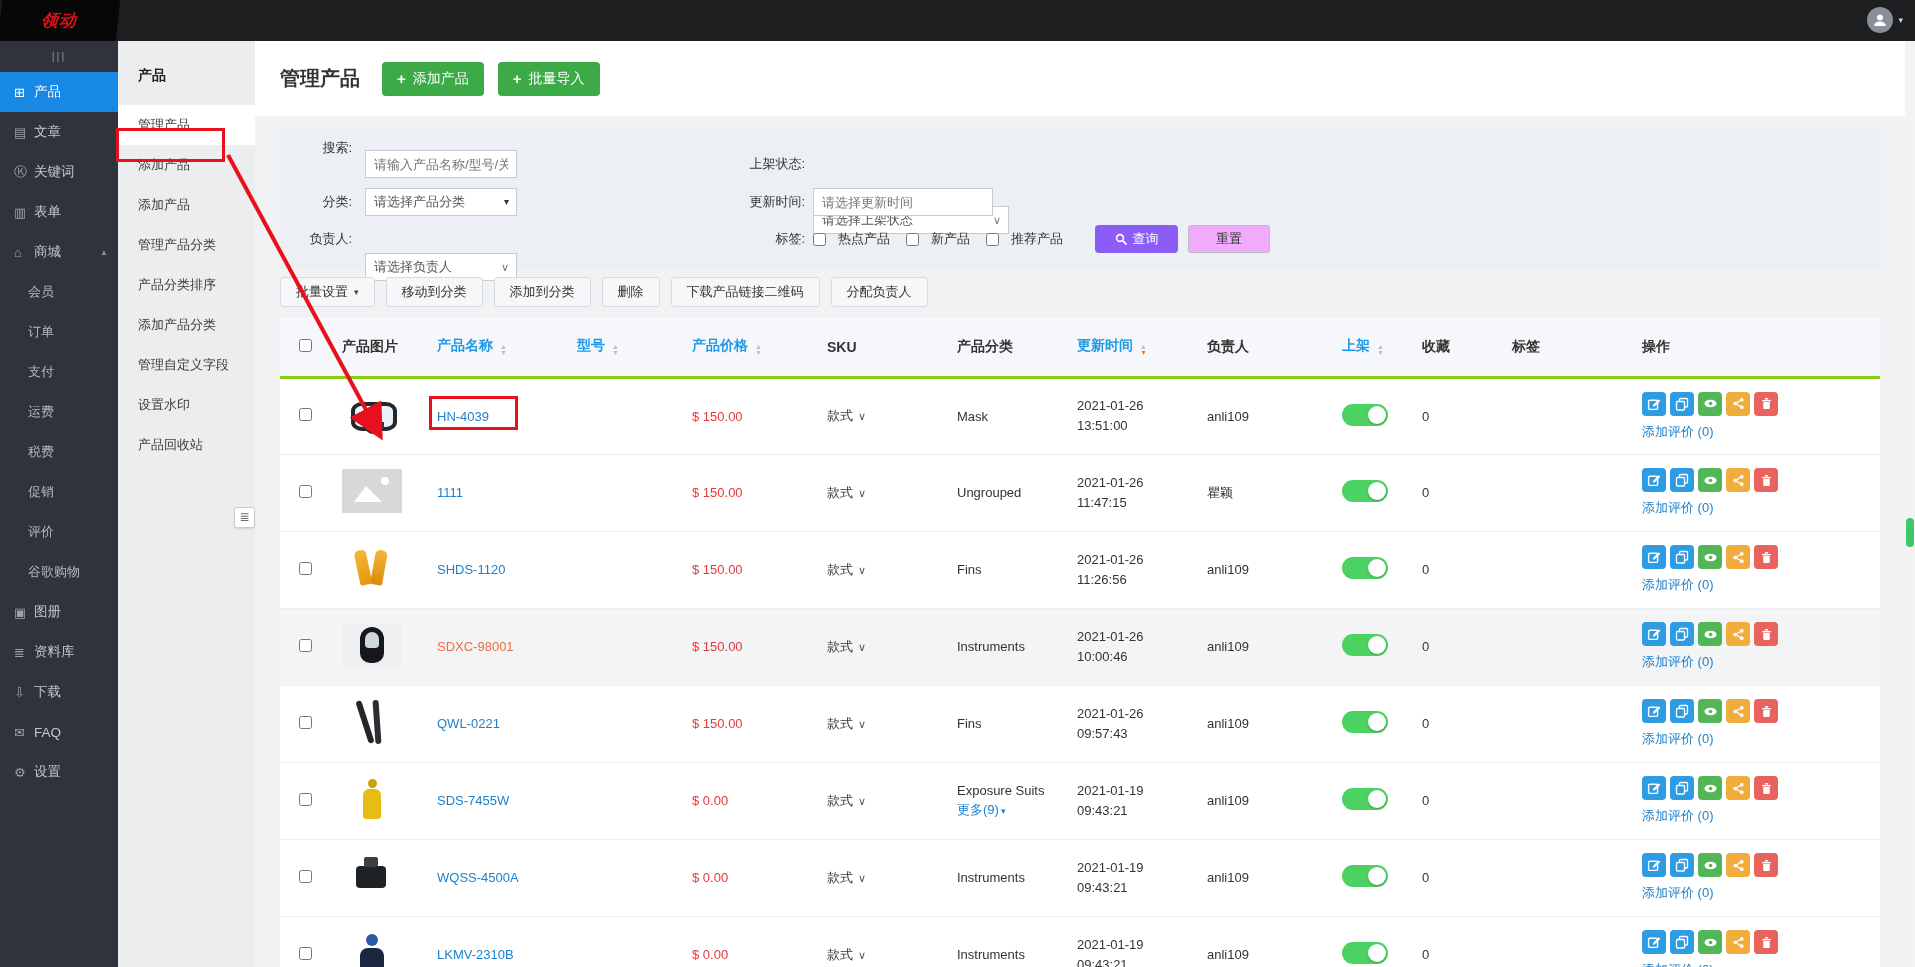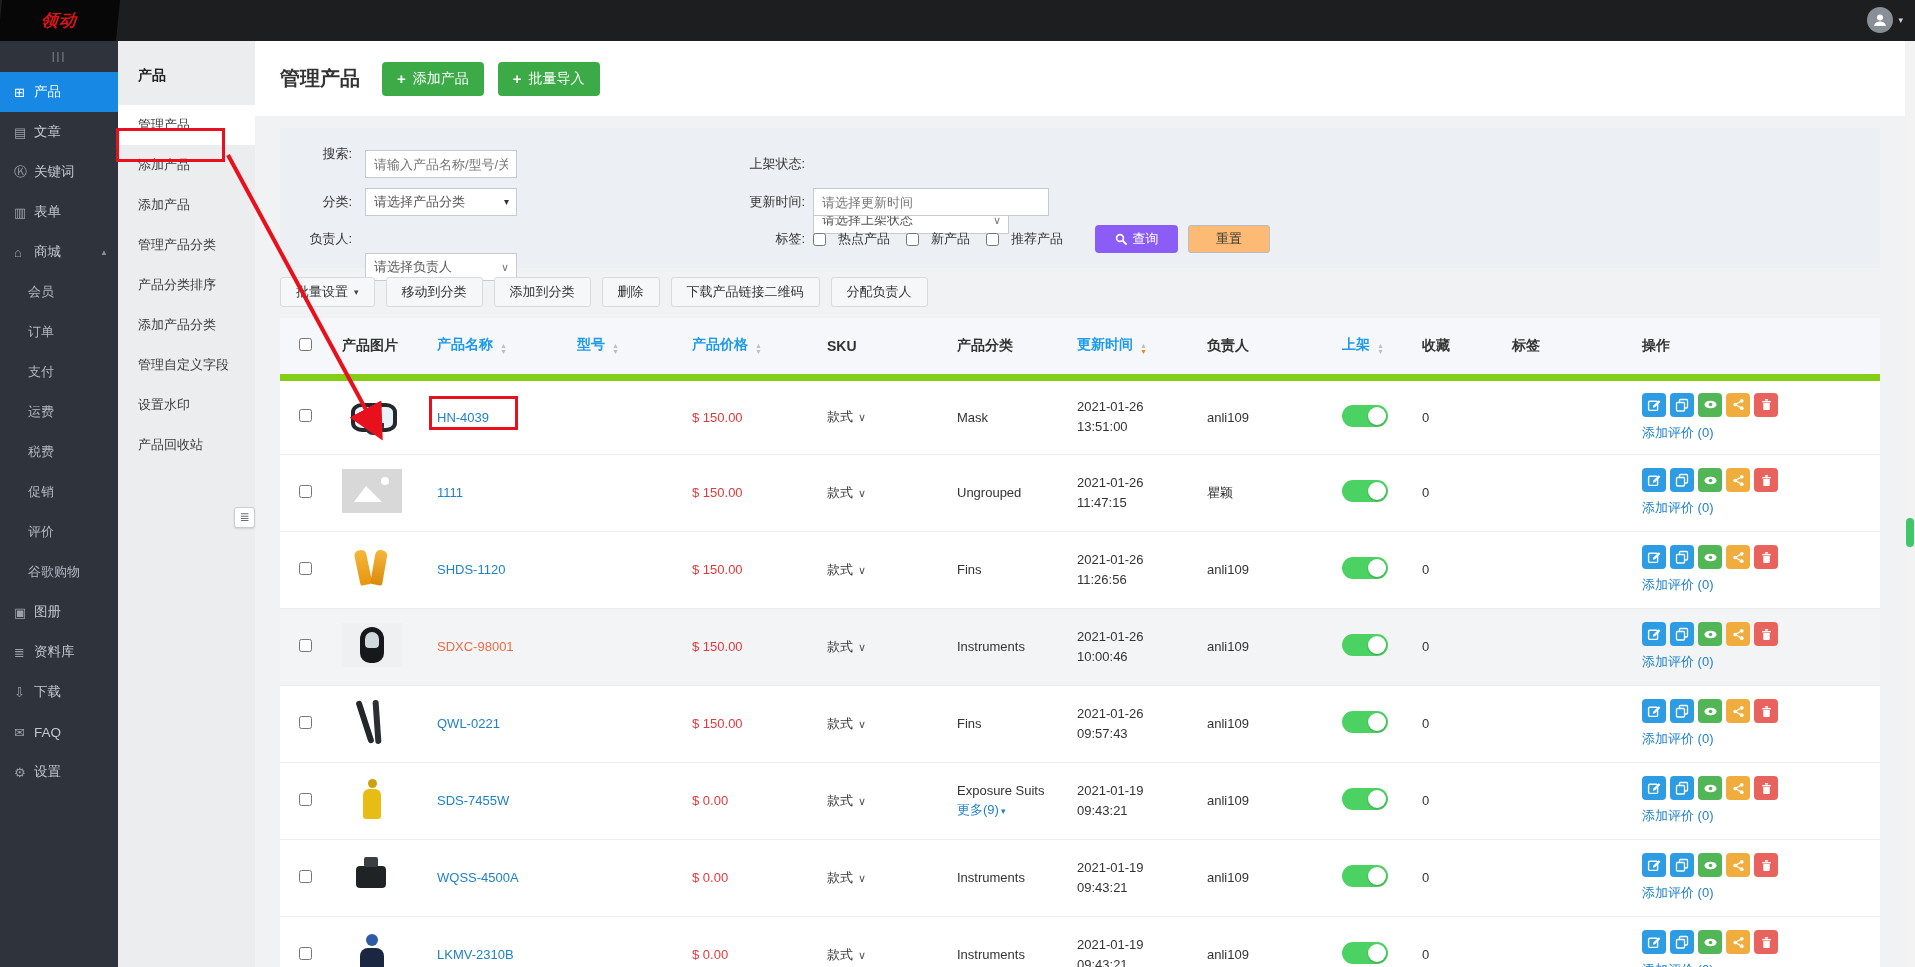--- a/index.html
+++ b/index.html
@@ -41,31 +41,31 @@
   .filter-panel { position:absolute; left:280px; top:128px; width:1600px; height:140px; background:#eceff4; }
   .f-label { position:absolute; width:72px; text-align:right; line-height:28px; font-size:13px; color:#333; }
   .f-field { position:absolute; height:28px; background:#fff; border:1px solid #c6cbd3; font-size:13px; color:#555; }
   .f-input { padding:0 8px; width:100%; height:100%; border:none; background:transparent; font-size:13px; color:#555; font-family:inherit; }
   .f-select { line-height:26px; padding:0 22px 0 8px; cursor:pointer; position:relative; }
   .f-select .chev { position:absolute; right:7px; top:0; color:#777; font-size:11px; }
   .f-select .chev.small { font-size:10px; color:#333; }
   .f-tags { position:absolute; display:flex; align-items:center; gap:16px; height:28px; font-size:13px; color:#333; }
   .f-tag { display:flex; align-items:center; gap:12px; cursor:pointer; }
   .btn-query { position:absolute; left:815px; top:97px; width:83px; height:28px; background:#8b5cf6; color:#fff; border:none; border-radius:4px; font-size:13px; display:flex; align-items:center; justify-content:center; gap:6px; cursor:pointer; font-family:inherit; }
-  .btn-reset { position:absolute; left:908px; top:97px; width:82px; height:28px; background:#fdba74; color:#333; border:1px solid #b9bcc1; border-radius:3px; font-size:13px; cursor:pointer; font-family:inherit; }
+  .btn-reset { position:absolute; left:908px; top:97px; width:82px; height:28px; background:#f0abfc; color:#333; border:1px solid #b9bcc1; border-radius:3px; font-size:13px; cursor:pointer; font-family:inherit; }
 
   
   .toolbar { position:absolute; left:280px; top:277px; height:30px; display:flex; gap:11px; }
   .tb-btn { height:30px; padding:0 15px; background:#f6f7f9; border:1px solid #d7dade; border-radius:3px; font-size:13px; color:#333; cursor:pointer; display:inline-flex; align-items:center; gap:6px; font-family:inherit; }
   .tb-caret { font-size:9px; color:#444; }
 
   
   .ptable-wrap { position:absolute; left:280px; top:318px; width:1600px; bottom:0; background:#fff; overflow:hidden; }
   table.ptable { width:1600px; border-collapse:collapse; table-layout:fixed; }
-  .ptable th { height:59px; background:#f5f7fa; border-bottom:7px solid #84cc16; font-size:14px; font-weight:bold; color:#333; text-align:left; padding-left:12px; }
+  .ptable th { height:59px; background:#f5f7fa; border-bottom:3px solid #84cc16; font-size:14px; font-weight:bold; color:#333; text-align:left; padding-left:12px; }
   .ptable th.blue { color:#1e9ae8; }
   .ptable th.c-cb, .ptable td.c-cb { text-align:center; padding-left:0; }
   .sort { display:inline-flex; flex-direction:column; margin-left:3px; vertical-align:1px; }
   .sort i { font-style:normal; font-size:7px; line-height:6px; color:#b9bfc9; }
   th.sorted .s-down { color:#f08519; }
   .ptable td { height:77px; border-bottom:1px solid #ecedef; padding-left:12px; vertical-align:middle; font-size:13px; color:#333; }
   tr.prow.hl td { background:#f3f4f6; }
   .plink { color:#1f81c9; }
   .plink.orange { color:#ef6c45; }
   .price { color:#e4393c; font-weight:normal; }
@@ -292,21 +292,21 @@
     <span class="plus">+</span>
     <span>添加产品</span>
   </button>
   <button class="btn-green">
     <span class="plus">+</span>
     <span>批量导入</span>
   </button>
 </div>
 
 <section class="filter-panel">
-  <div class="f-label" style="left:0;top:12px">搜索:</div>
+  <div class="f-label" style="left:0;top:6px">搜索:</div>
   <div class="f-field" style="left:85px;top:22px;width:152px">
     <input class="f-input" placeholder="请输入产品名称/型号/关键词" style="">
   </div>
 
   <div class="f-label" style="left:0;top:60px">分类:</div>
   <div class="f-field f-select" style="left:85px;top:60px;width:152px">
     <span>请选择产品分类</span>
     <span class="chev small">▾</span>
   </div>
 
@@ -316,21 +316,21 @@
     <span class="chev">∨</span>
   </div>
 
   <div class="f-label" style="left:453px;top:22px">上架状态:</div>
   <div class="f-field f-select" style="left:533px;top:22px;width:196px">
     <span>请选择上架状态</span>
     <span class="chev">∨</span>
   </div>
 
   <div class="f-label" style="left:453px;top:60px">更新时间:</div>
-  <div class="f-field" style="left:533px;top:60px;width:236px">
+  <div class="f-field" style="left:533px;top:60px;width:180px">
     <input class="f-input" placeholder="请选择更新时间" style="">
   </div>
 
   <div class="f-label" style="left:453px;top:97px">标签:</div>
   <div class="f-tags" style="left:533px;top:97px">
 
       <label class="f-tag">
         <input type="checkbox" style="">
         <span>热点产品</span>
       </label>

